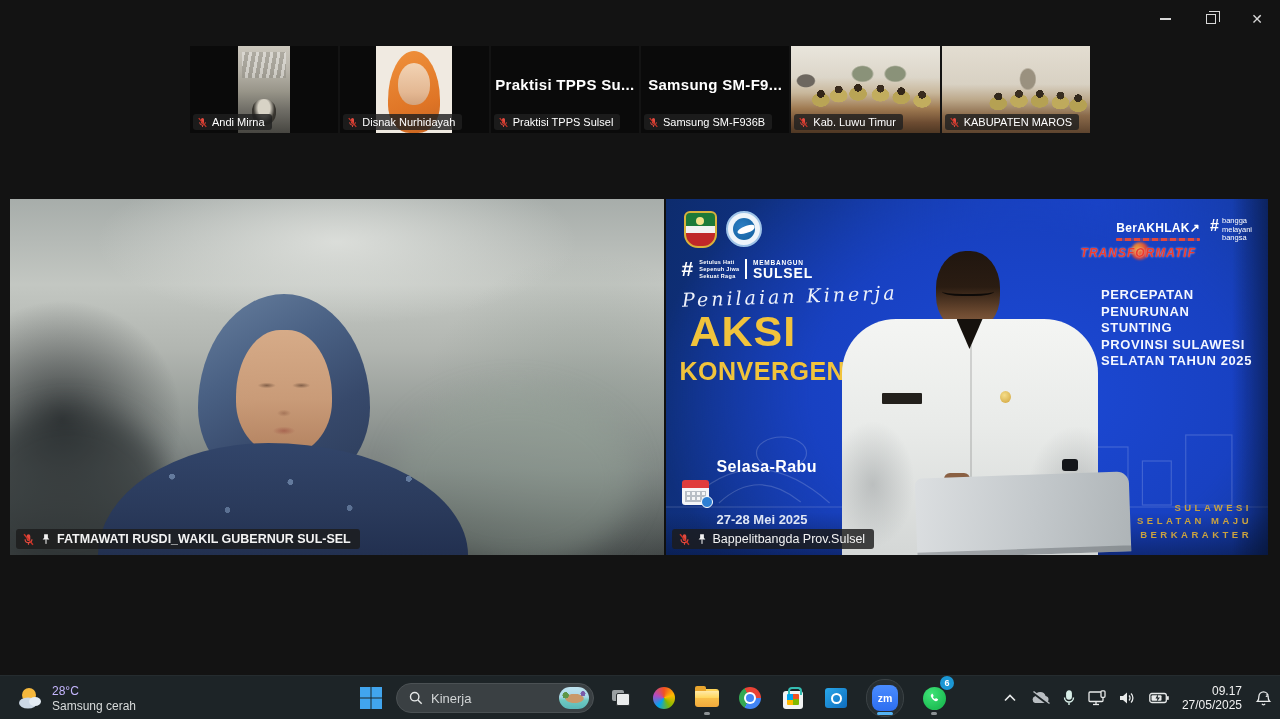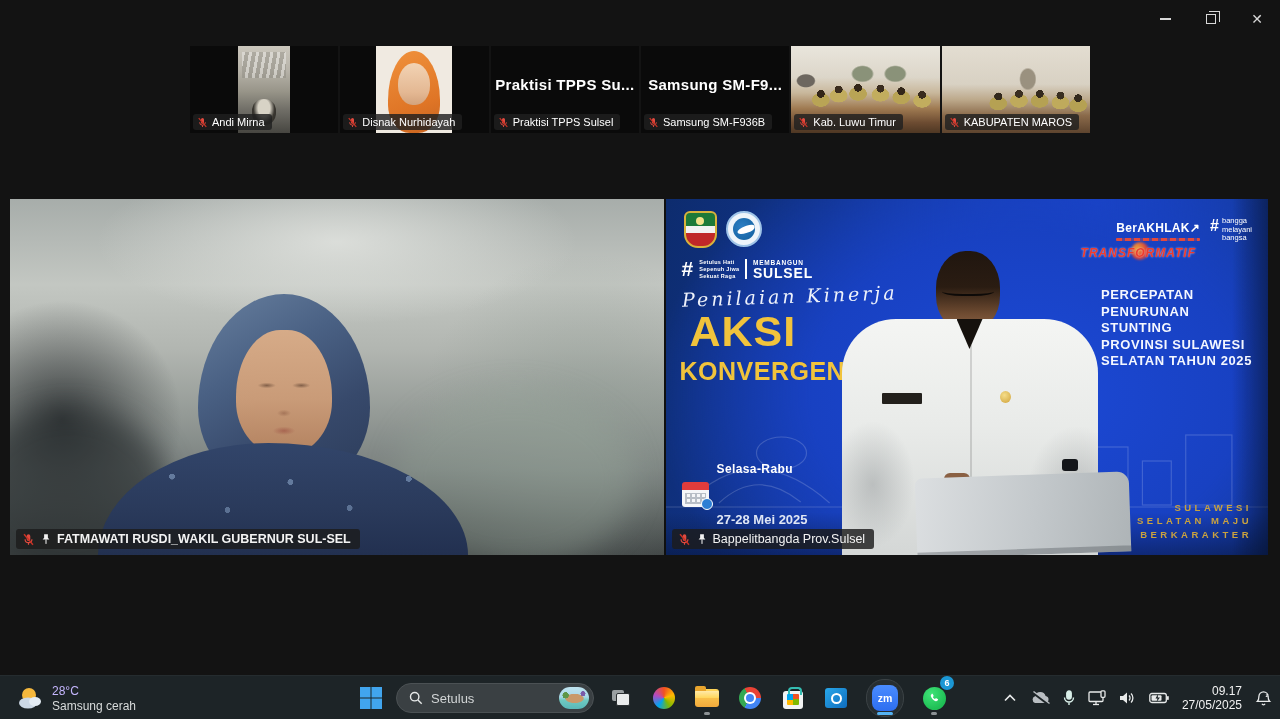--- a/index.html
+++ b/index.html
@@ -113,21 +113,21 @@
   .berakhlak { color:#fff; font-weight:800; font-size:12px; letter-spacing:.3px; }
   .berakhlak-bar { margin-top:2px; height:3px; width:100%; background:repeating-linear-gradient(90deg,#e04a3f 0 6px, rgba(224,74,63,.35) 6px 9px); border-radius:1px; }
   .bangga { display:flex; gap:3px; color:#fff; }
   .bangga .hash { font-size:16px; font-weight:800; }
   .bangga .lines { font-size:7.5px; line-height:8.5px; font-weight:400; }
   .transformatif { position:absolute; right:72px; top:47px; font-size:12px; font-weight:800; font-style:italic; letter-spacing:1px; color:#ef3b2d; text-shadow:0 0 2px rgba(255,255,255,.65); z-index:4; }
   .transformatif::before { content:""; position:absolute; left:44%; top:-4px; width:18px; height:18px; border-radius:50%;
      background:radial-gradient(circle at 35% 35%, #ffb02e, #f03a28 60%, #1b6fd0 100%); opacity:.9; z-index:-1; filter:blur(1px); }
   .percepatan { position:absolute; right:16px; top:88px; text-align:left; color:#f4f7ff; font-size:13px; font-weight:700; line-height:16.5px; letter-spacing:.6px; z-index:4; }
   .date-block { position:absolute; left:16px; bottom:28px; display:flex; align-items:center; gap:8px; z-index:8; }
-  .date-text .d1 { color:#fff; font-weight:800; font-size:12px; letter-spacing:.4px; }
+  .date-text .d1 { color:#fff; font-weight:800; font-size:16px; letter-spacing:.4px; }
   .date-text .d2 { color:#dfe6f5; font-weight:700; font-size:13px;margin-top:36px; }
   .motto { position:absolute; right:16px; bottom:14px; text-align:right; color:#c9a23f; font-size:9.5px; font-weight:700; letter-spacing:3.5px; line-height:13.5px; z-index:4; }
   .person-right { position:absolute; left:158px; top:52px; width:330px; height:304px; z-index:5; filter:blur(.3px); }
   .head-right { position:absolute; left:112px; top:0; width:64px; height:80px;
      background:linear-gradient(180deg,#20160f 0%,#2a1c12 45%,#6e4b31 78%,#8f6547 100%); border-radius:46% 46% 44% 44%; }
   .head-right::after { content:""; position:absolute; left:6px; top:34px; width:52px; height:9px; border-bottom:2.5px solid #0d0a08; border-radius:0 0 40% 40%; }
   .shirt-right { position:absolute; left:18px; top:68px; width:256px; height:236px;
      background:
        radial-gradient(ellipse 60px 90px at 12% 70%, rgba(120,125,128,.35), transparent 70%),
        radial-gradient(ellipse 70px 90px at 92% 72%, rgba(110,115,118,.3), transparent 70%),
@@ -452,21 +452,21 @@
         <rect x="1" y="12.5" width="10.5" height="10.5" fill="#41a5ee"></rect>
           <rect x="12.5" y="12.5" width="10.5" height="10.5" fill="#41a5ee"></rect>
       </svg>
     </div>
 
     <div class="search-pill">
       <svg width="14" height="14" viewBox="0 0 16 16" fill="none" stroke="#e6e8e8" stroke-width="1.6">
           <circle cx="6.5" cy="6.5" r="4.8"></circle>
           <line x1="10.2" y1="10.2" x2="14.5" y2="14.5"></line>
         </svg>
-      <span>Setulus</span>
+      <span>Kinerja</span>
       <div class="bing-pic"></div>
     </div>
 
     <div class="app-row">
       <div class="app">
           <div class="icon-taskview"></div>
         </div>
       <div class="app">
           <div class="icon-copilot"></div>
         </div>

